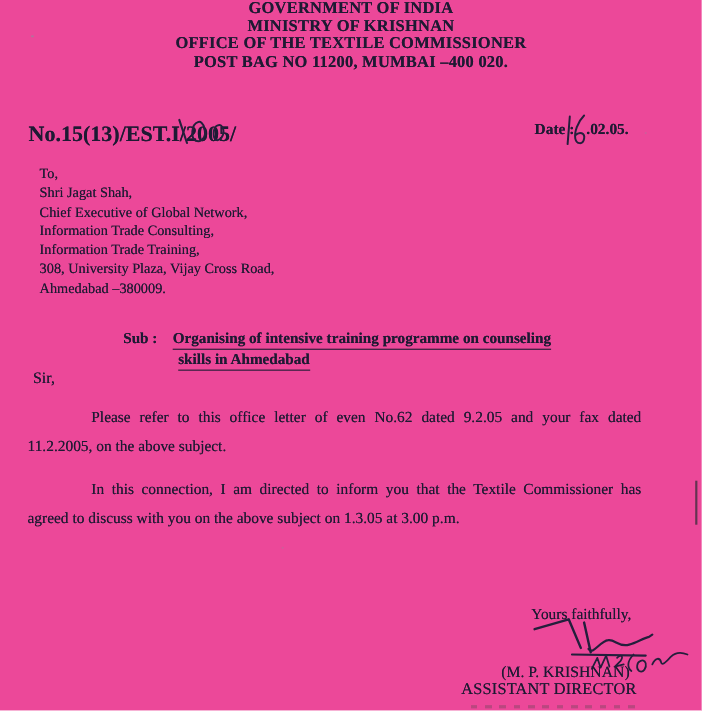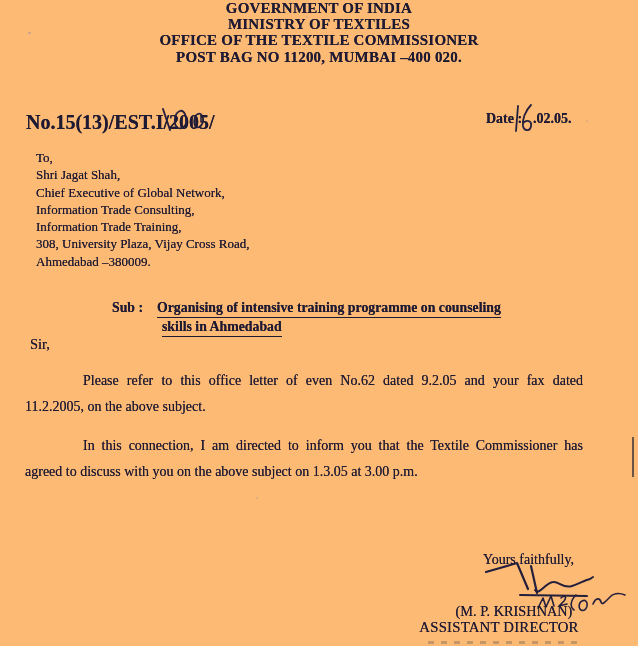--- a/index.html
+++ b/index.html
@@ -1,17 +1,17 @@
 <!DOCTYPE html>
 <html><head>
 <meta charset="utf-8">
 <style>
   html,body{margin:0;padding:0;background:#ffffff;}
   .page{
-    position:relative;width:638px;height:646px;background:#fdba74;
+    position:relative;width:638px;height:646px;background:#ec4899;
     font-family:"Liberation Serif","DejaVu Serif",serif;color:#1e1a33;
     overflow:hidden;text-shadow:0 0 .4px rgba(30,26,51,.85);
   }
   .abs{position:absolute;}
   .hdr{left:0;right:0;top:27;text-align:center;font-weight:bold;font-size:15px;line-height:16.2px;letter-spacing:.2px;}
   .ref-label{left:26px;top:111px;font-weight:bold;font-size:20px;}
   .serial-svg{left:155px;top:105px;}
   .date-label{left:486px;top:111px;font-weight:bold;font-size:14px;}
   .day-svg{left:512px;top:103px;}
   .date-rest{left:533px;top:111px;font-weight:bold;font-size:14px;}
@@ -38,21 +38,21 @@
   .sp4{left:256px;top:497px;width:2px;height:2px;opacity:.3;}
   svg.ink path{stroke:#241f3c;fill:none;stroke-linecap:round;stroke-linejoin:round;}
 </style>
 </head>
 <body>
 
 <div class="page">
 
   <div class="abs hdr">
     <div>GOVERNMENT OF INDIA</div>
-    <div>MINISTRY OF TEXTILES</div>
+    <div>MINISTRY OF KRISHNAN</div>
     <div>OFFICE OF THE TEXTILE COMMISSIONER</div>
     <div>POST BAG NO 11200, MUMBAI –400 020.</div>
   </div>
 
   <div class="abs ref-label">No.15(13)/EST.I/2005/</div>
   <svg class="abs serial-svg ink" width="54" height="30" viewBox="0 0 54 30" role="img" aria-label="100">
     <path d="M8,4 L15,25" stroke-width="1.9"></path>
     <path d="M25,6 C19,8 18,20 23,23 C29,25 33,18 31,12 C30,7 27,5 25,6" stroke-width="1.8"></path>
     <path d="M43,9 C39,10 38,19 41,22 C45,24 49,18 48,13 C47,9 45,8 43,9" stroke-width="1.8"></path>
   </svg>

